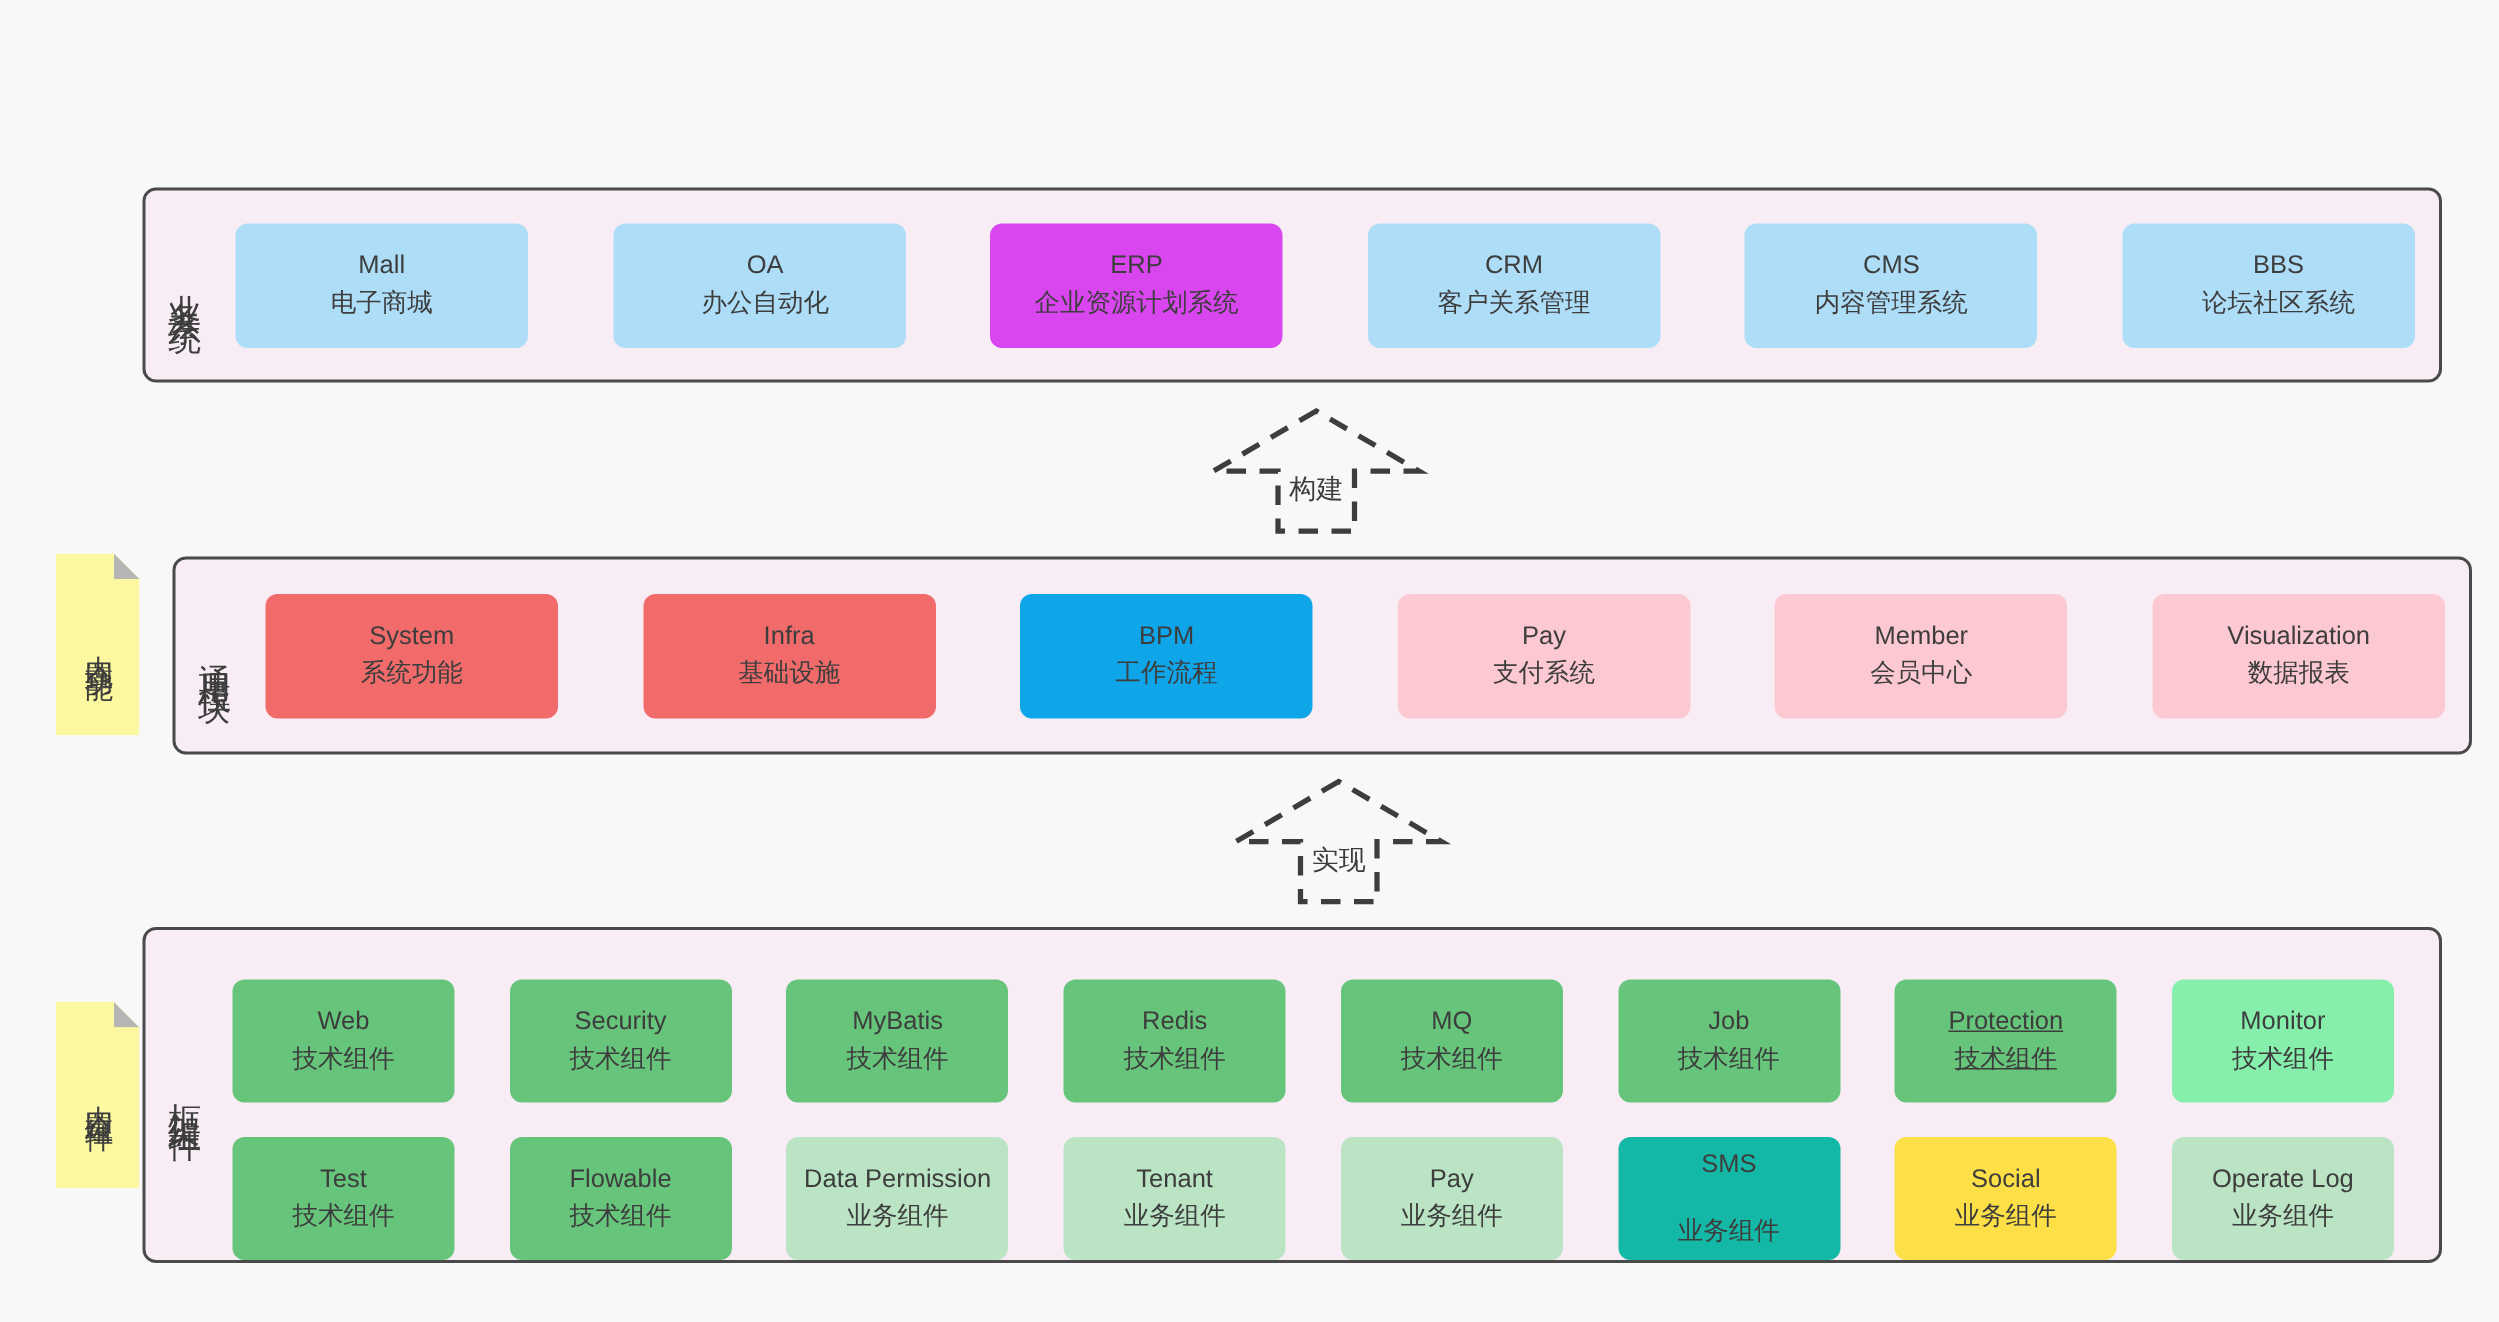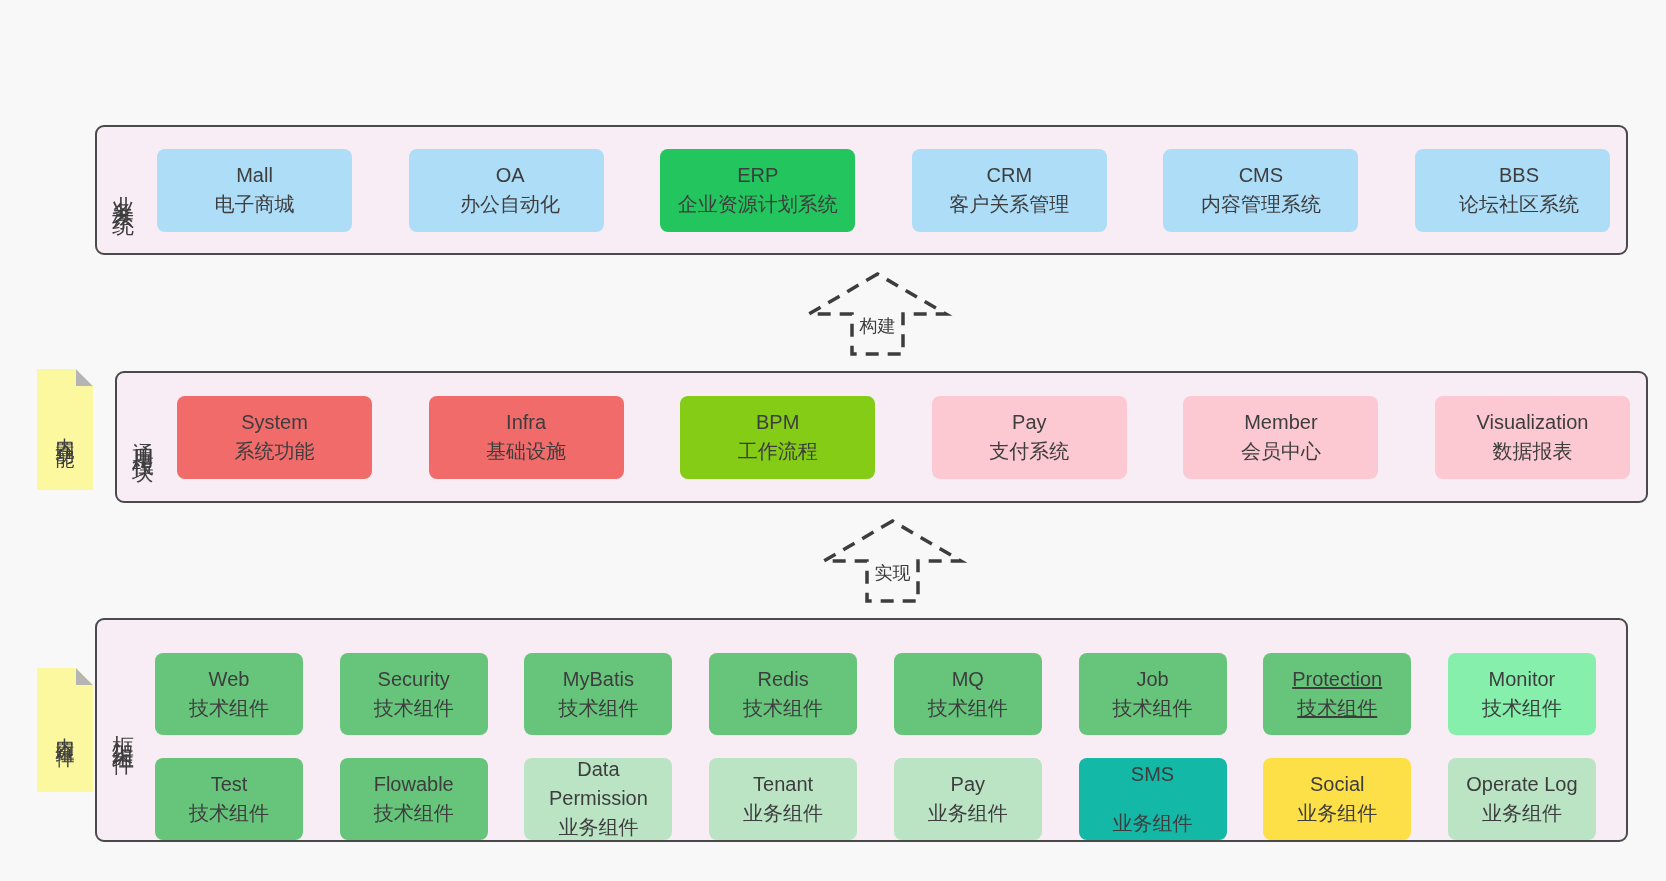--- a/index.html
+++ b/index.html
@@ -54,21 +54,21 @@
     display: flex;
     justify-content: space-between;
   }
   .box {
     display: flex;
     flex-direction: column;
     justify-content: center;
     align-items: center;
     text-align: center;
     border-radius: 8px;
-    font-size: 20px;
+    font-size: 17px;
     line-height: 1.45;
     padding: 0 8px;
   }
   .box-wide   { flex: 0 0 195px; height: 83px; }
   .box-narrow { flex: 0 0 148px; height: 82px; }
 
   .sticky {
     position: absolute;
     left: 37px;
     width: 56px;
@@ -137,21 +137,21 @@
     <div class="rows">
         <div class="row">
           <div class="box box-wide" style="background: rgb(174, 221, 248);">
             <div>Mall</div>
             <div>电子商城</div>
           </div>
           <div class="box box-wide" style="background: rgb(174, 221, 248); padding-left: 16px;">
             <div>OA</div>
             <div>办公自动化</div>
           </div>
-          <div class="box box-wide" style="background: #22c55e;">
+          <div class="box box-wide" style="background: #d946ef;">
             <div>ERP</div>
             <div>企业资源计划系统</div>
           </div>
           <div class="box box-wide" style="background: rgb(174, 221, 248);">
             <div>CRM</div>
             <div>客户关系管理</div>
           </div>
           <div class="box box-wide" style="background: rgb(174, 221, 248);">
             <div>CMS</div>
             <div>内容管理系统</div>
@@ -176,21 +176,21 @@
     <div class="rows">
         <div class="row">
           <div class="box box-wide" style="background: rgb(241, 107, 107);">
             <div>System</div>
             <div>系统功能</div>
           </div>
           <div class="box box-wide" style="background: rgb(241, 107, 107);">
             <div>Infra</div>
             <div>基础设施</div>
           </div>
-          <div class="box box-wide" style="background: #84cc16;">
+          <div class="box box-wide" style="background: #0ea5e9;">
             <div>BPM</div>
             <div>工作流程</div>
           </div>
           <div class="box box-wide" style="background: rgb(252, 200, 210);">
             <div>Pay</div>
             <div>支付系统</div>
           </div>
           <div class="box box-wide" style="background: rgb(252, 200, 210);">
             <div>Member</div>
             <div>会员中心</div>

